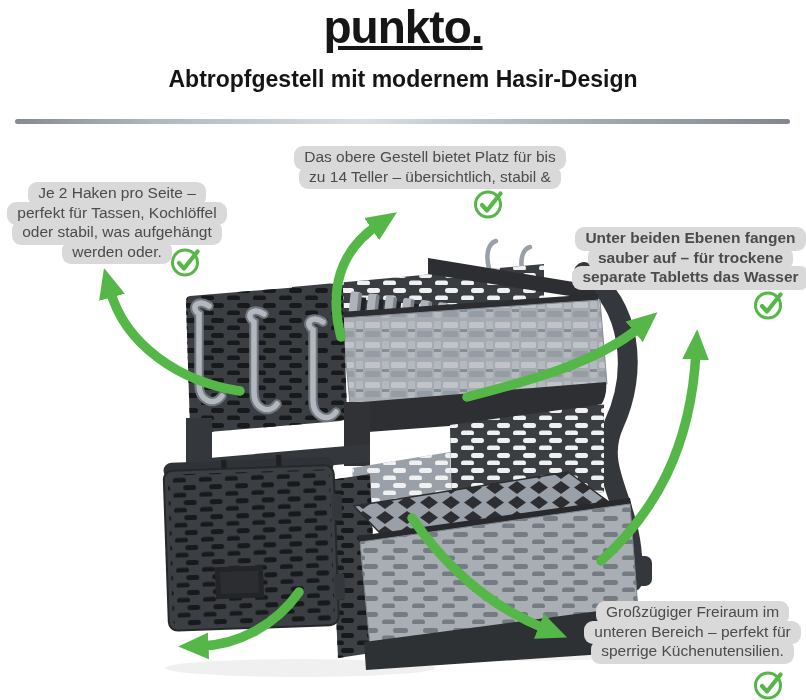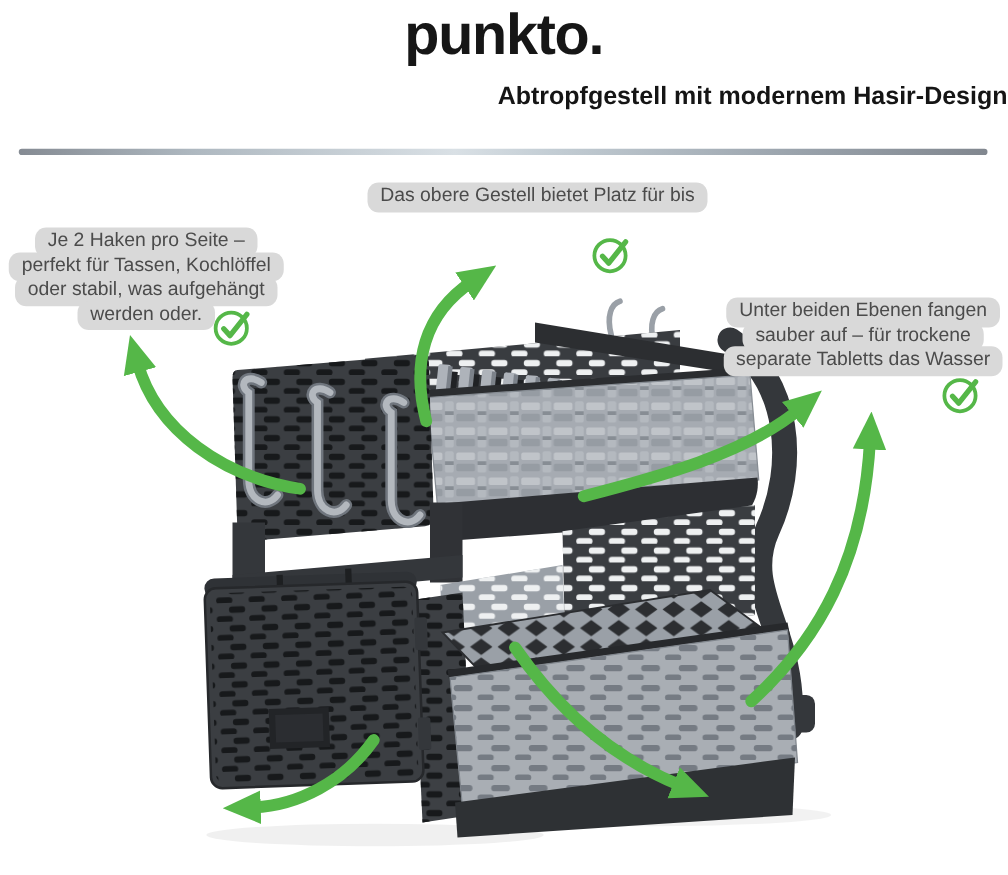--- a/index.html
+++ b/index.html
@@ -1,40 +1,40 @@
 <!DOCTYPE html>
 <html><head>
 <meta charset="utf-8">
 <style>
   html,body{margin:0;padding:0;background:#ffffff;}
   #stage{position:relative;width:806px;height:700px;background:#fff;overflow:hidden;
          font-family:"Liberation Sans","DejaVu Sans",sans-serif;}
 
   
   .logo{position:absolute;top:0px;left:0;width:100%;text-align:center;
-        font-size:46px;font-weight:600;letter-spacing:-1px;color:#161616;}
+        font-size:46px;font-weight:600;letter-spacing:-1px;color:#161616;text-decoration:underline;}
   .logo-dot{font-weight:800;}
-  .subtitle{position:absolute;top:66px;left:0;width:100%;text-align:right;margin:0;
-            font-size:20px;font-weight:bold;color:#151515;letter-spacing:0;}
+  .subtitle{position:absolute;top:66px;left:0;width:100%;text-align:center;margin:0;
+            font-size:23px;font-weight:bold;color:#151515;letter-spacing:0;}
   .divider{position:absolute;top:119px;left:15px;width:775px;height:5px;border-radius:3px;
            background:linear-gradient(90deg,#858b93 0%,#aeb8c0 18%,#d9e0e5 45%,#c3cdd4 55%,#9aa3ac 80%,#81878f 100%);}
 
   
   svg.layer{position:absolute;left:0;top:0;}
   #product-layer{z-index:10;}
   #arrow-layer{z-index:20;}
 
   
   .callout{position:absolute;z-index:30;}
   .cl{display:flex;justify-content:center;}
   .hl{background:#d9d9d9;color:#4b4b4b;font-size:15.5px;line-height:1.2;
       padding:2px 10px 3px;border-radius:9px;white-space:nowrap;margin-bottom:-4px;}
   .callout-top{left:287px;top:146px;width:286px;}
   .callout-left{left:4px;top:182px;width:226px;}
-  .callout-right{left:575px;top:238px;width:231px;}
+  .callout-right{left:575px;top:227px;width:231px;font-weight:bold;}
   .callout-bl{left:4px;top:592px;width:202px;}
   .callout-br{left:579px;top:601px;width:227px;}
   .check{position:absolute;width:37px;height:37px;}
 </style>
 </head>
 <body>
 
 <div id="stage">
 
   <div class="logo">
@@ -182,20 +182,23 @@
       <path d="M601,561 C655,512 691,448 696,352" marker-end="url(#ah)"></path>
       <path d="M299,592 C276,625 238,645 201,646" marker-end="url(#ah)"></path>
       <path d="M412,518 C448,570 493,608 546,629" marker-end="url(#ah)"></path>
     </g>
   </svg>
 
   <div class="callout callout-top">
     <div class="cl">
         <span class="hl">Das obere Gestell bietet Platz für bis</span>
       </div>
+    <div class="cl">
+        <span class="hl">zu 14 Teller – übersichtlich, stabil &amp;</span>
+      </div>
     <svg class="check" style="left:184px;top:39px" viewBox="0 0 37 37">
       <circle cx="17" cy="19.5" r="12.5" fill="#ffffff" stroke="#55b748" stroke-width="3"></circle>
       <path d="M11,20 L16,25.5 L29.5,8.5" fill="none" stroke="#55b748" stroke-width="4.2" stroke-linecap="round" stroke-linejoin="round"></path>
     </svg>
   </div>
 
   <div class="callout callout-left">
     <div class="cl">
         <span class="hl">Je 2 Haken pro Seite –</span>
       </div>
@@ -224,14 +227,29 @@
     <div class="cl">
         <span class="hl">separate Tabletts das Wasser</span>
       </div>
     <svg class="check" style="left:176px;top:59px" viewBox="0 0 37 37">
       <circle cx="17" cy="19.5" r="12.5" fill="#ffffff" stroke="#55b748" stroke-width="3"></circle>
       <path d="M11,20 L16,25.5 L29.5,8.5" fill="none" stroke="#55b748" stroke-width="4.2" stroke-linecap="round" stroke-linejoin="round"></path>
     </svg>
   </div>
 
 
+  <div class="callout callout-br">
+    <div class="cl">
+        <span class="hl">Großzügiger Freiraum im</span>
+      </div>
+    <div class="cl">
+        <span class="hl">unteren Bereich – perfekt für</span>
+      </div>
+    <div class="cl">
+        <span class="hl">sperrige Küchenutensilien.</span>
+      </div>
+    <svg class="check" style="left:172px;top:65px" viewBox="0 0 37 37">
+      <circle cx="17" cy="19.5" r="12.5" fill="#ffffff" stroke="#55b748" stroke-width="3"></circle>
+      <path d="M11,20 L16,25.5 L29.5,8.5" fill="none" stroke="#55b748" stroke-width="4.2" stroke-linecap="round" stroke-linejoin="round"></path>
+    </svg>
+  </div>
 
 </div>
 
 </body></html>

